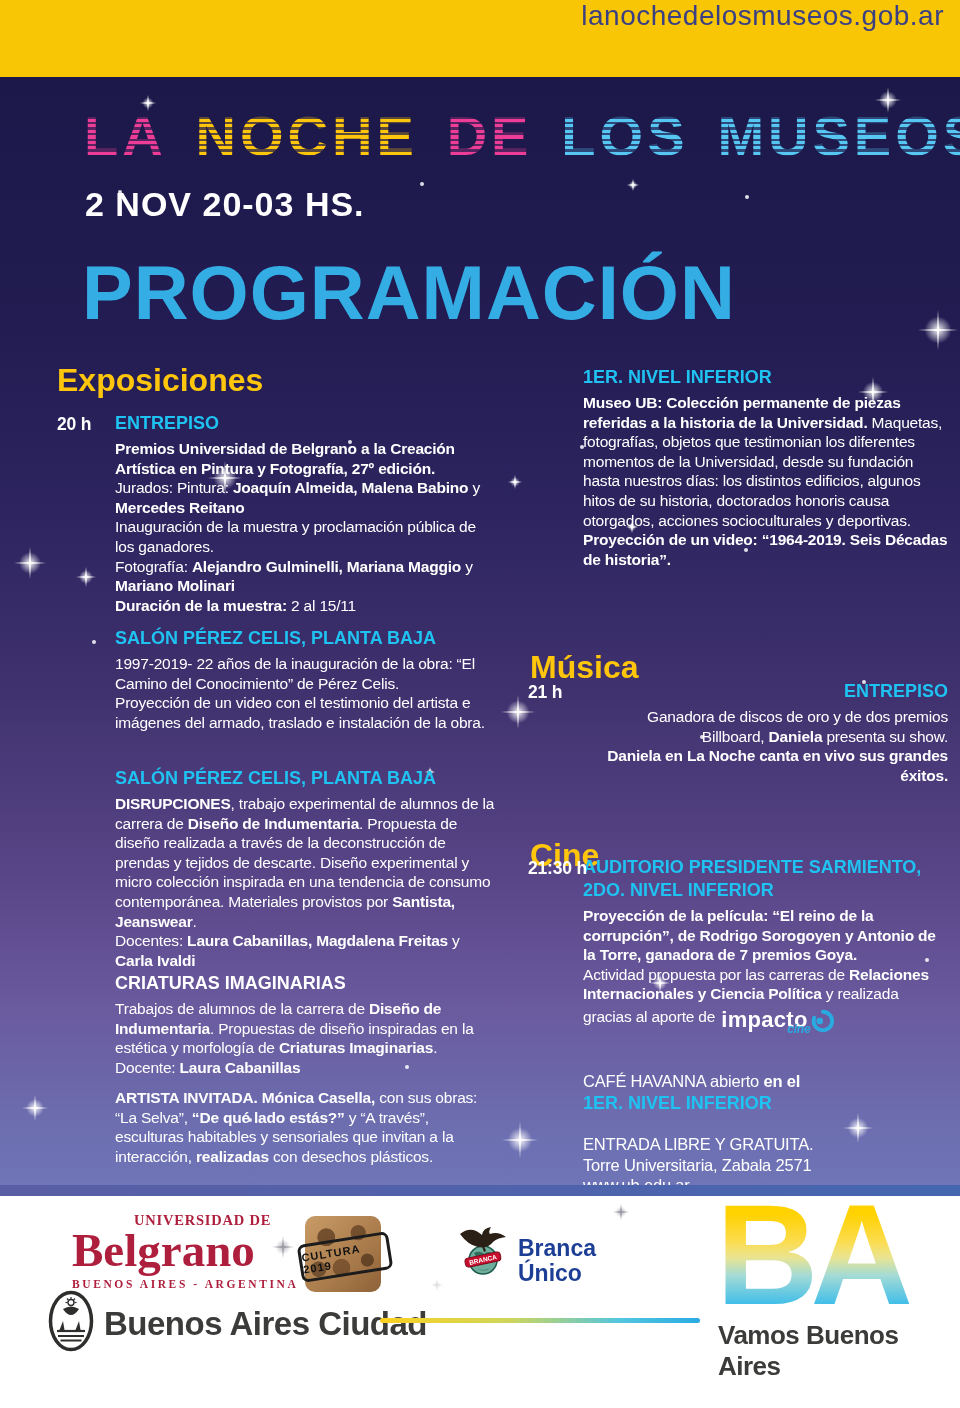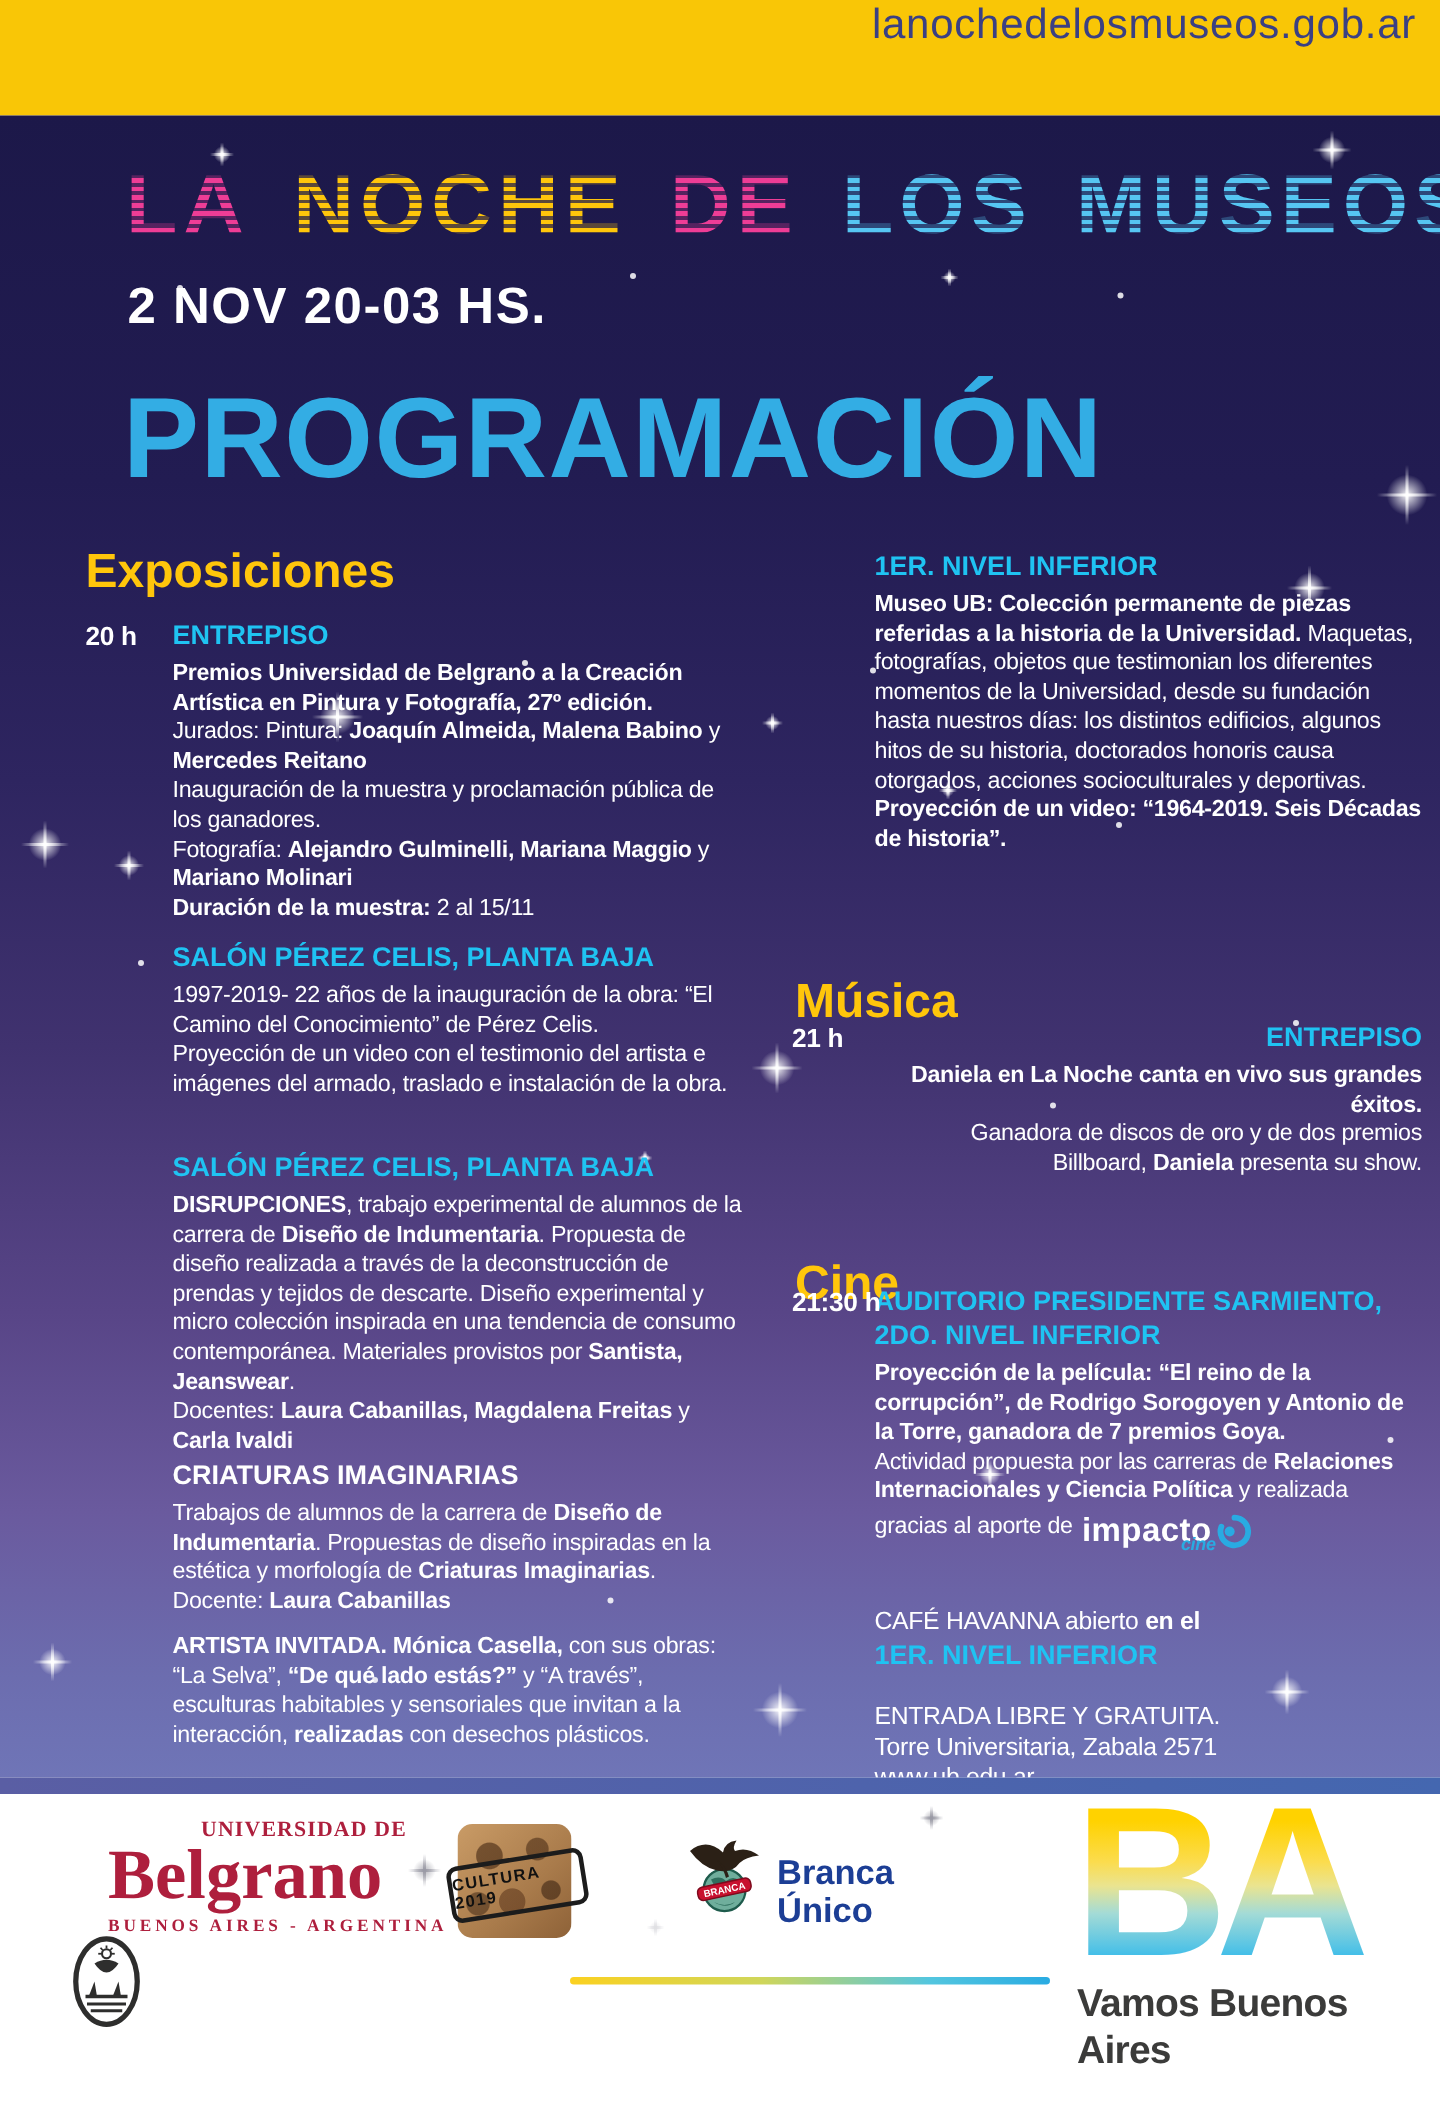--- a/index.html
+++ b/index.html
@@ -209,22 +209,22 @@
           <p><span class="b">Proyección de un video: “1964-2019. Seis Décadas de historia”.</span></p>
         </div>
       </div>
 
       <h2 class="heading h-abs" style="top:260px;">Música</h2>
 
       <div class="event" style="top:318px;text-align:right;">
         <div class="time">21 h</div>
         <div class="ebody">
           <div class="venue">ENTREPISO</div>
+          <p><span>Ganadora de discos de oro y de dos premios Billboard, </span><span class="b">Daniela</span><span> presenta su show.</span></p>
           <p><span class="b">Daniela en La Noche canta en vivo sus grandes éxitos.</span></p>
-          <p><span>Ganadora de discos de oro y de dos premios Billboard, </span><span class="b">Daniela</span><span> presenta su show.</span></p>
         </div>
       </div>
 
       <h2 class="heading h-abs" style="top:448px;">Cine</h2>
 
       <div class="event" style="top:494px;">
         <div class="time">21:30 h</div>
         <div class="ebody">
           <div class="venue">AUDITORIO PRESIDENTE SARMIENTO, 2DO. NIVEL INFERIOR</div>
           <p><span class="b">Proyección de la película: “El reino de la corrupción”, de Rodrigo Sorogoyen y Antonio de la Torre, ganadora de 7 premios Goya.</span></p>
@@ -304,15 +304,16 @@
         <line x1="26.5" y1="12.5" x2="28.5" y2="12.5"></line>
           <line x1="19" y1="8.5" x2="20.4" y2="10"></line>
         <line x1="27" y1="8.5" x2="25.6" y2="10"></line>
       </g>
       <path d="M15 19 q8 -5 16 0 q-4 6 -8 6 q-4 0 -8 -6z" fill="#2E2E2D"></path>
       <path d="M11.5 40 l3.5 -9 l1.5 9z" fill="#2E2E2D"></path>
       <path d="M27.5 40 l3.5 -9 l1.5 9z" fill="#2E2E2D"></path>
       <path d="M9 41 h28" stroke="#2E2E2D" stroke-width="2.2" fill="none"></path>
       <path d="M10 46 h26 M12.5 50.5 h21" stroke="#2E2E2D" stroke-width="2" fill="none"></path>
     </svg>
+    <div class="ciudad-text">Buenos Aires Ciudad</div>
     <div class="grad-line"></div>
   </div>
 </div>
 
 </body></html>

